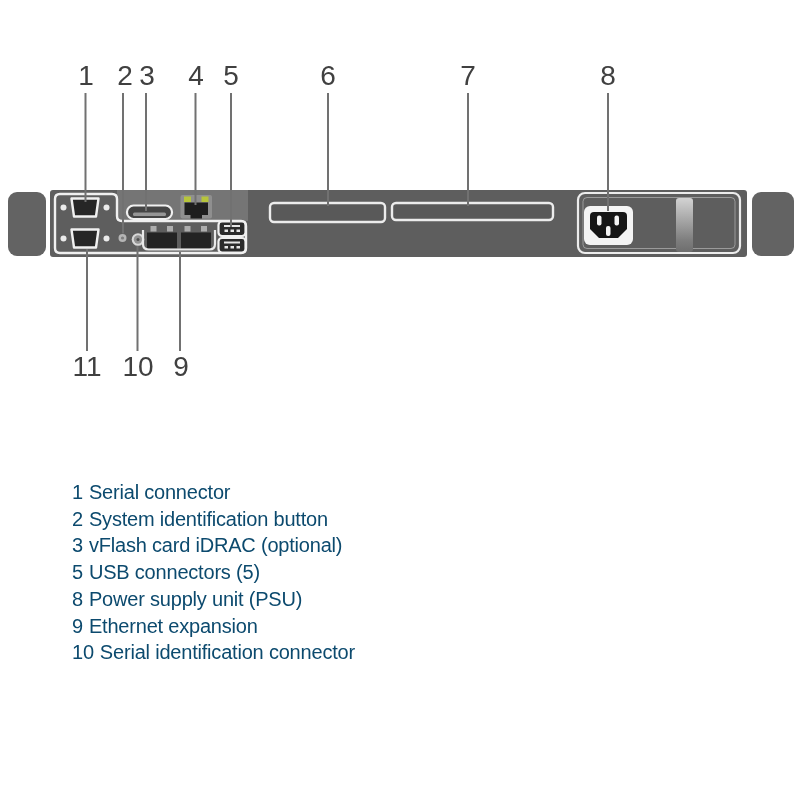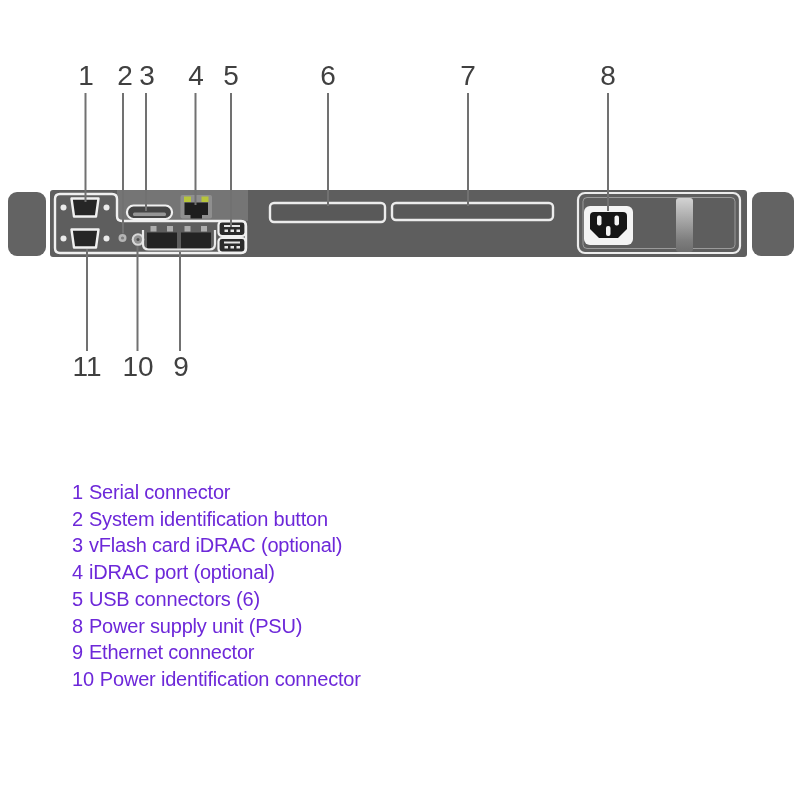--- a/index.html
+++ b/index.html
@@ -18,21 +18,21 @@
   .c-4{left:196px;top:62px;}
   .c-5{left:231px;top:62px;}
   .c-6{left:328px;top:62px;}
   .c-7{left:468px;top:62px;}
   .c-8{left:608px;top:62px;}
   .c-11{left:87px;top:353px;}
   .c-10{left:138px;top:353px;}
   .c-9{left:181px;top:353px;}
   .legend{
     position:absolute;left:72px;top:479px;
-    font-size:20px;line-height:26.7px;color:#6d28d9;letter-spacing:-0.2px;
+    font-size:20px;line-height:26.7px;color:#0c4a6e;letter-spacing:-0.2px;
   }
   .legend-row{white-space:nowrap;}
   .legend-num{margin-right:6px;}
 </style>
 </head>
 <body>
 
 <div class="stage">
 
   <svg class="panel-svg" width="800" height="460" viewBox="0 0 800 460">
@@ -153,20 +153,19 @@
   <div class="callout c-7">7</div>
   <div class="callout c-8">8</div>
   <div class="callout c-11">11</div>
   <div class="callout c-10">10</div>
   <div class="callout c-9">9</div>
 
   <div class="legend">
     <div class="legend-row"><span class="legend-num">1</span><span>Serial connector</span></div>
     <div class="legend-row"><span class="legend-num">2</span><span>System identification button</span></div>
     <div class="legend-row"><span class="legend-num">3</span><span>vFlash card iDRAC (optional)</span></div>
-    <div class="legend-row"><span class="legend-num">4</span><span>iDRAC port (optional)</span></div>
-    <div class="legend-row"><span class="legend-num">5</span><span>USB connectors (6)</span></div>
+    <div class="legend-row"><span class="legend-num">5</span><span>USB connectors (5)</span></div>
     <div class="legend-row"><span class="legend-num">8</span><span>Power supply unit (PSU)</span></div>
-    <div class="legend-row"><span class="legend-num">9</span><span>Ethernet connector</span></div>
-    <div class="legend-row"><span class="legend-num">10</span><span>Power identification connector</span></div>
+    <div class="legend-row"><span class="legend-num">9</span><span>Ethernet expansion</span></div>
+    <div class="legend-row"><span class="legend-num">10</span><span>Serial identification connector</span></div>
   </div>
 
 </div>
 
 </body></html>

